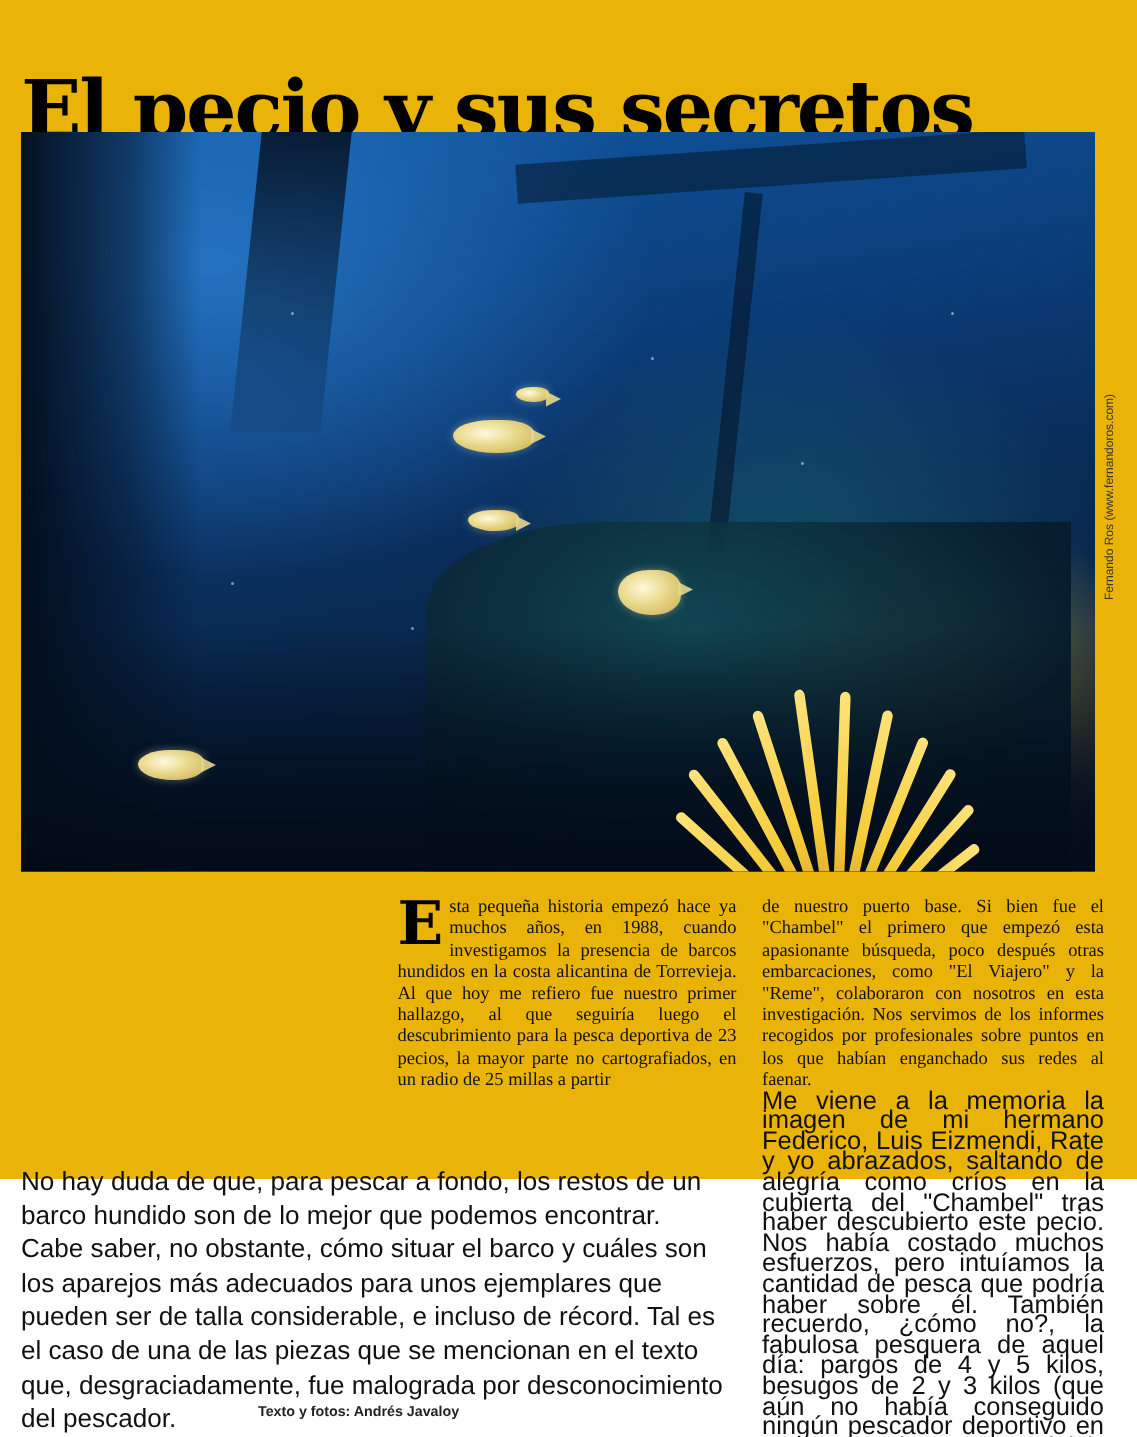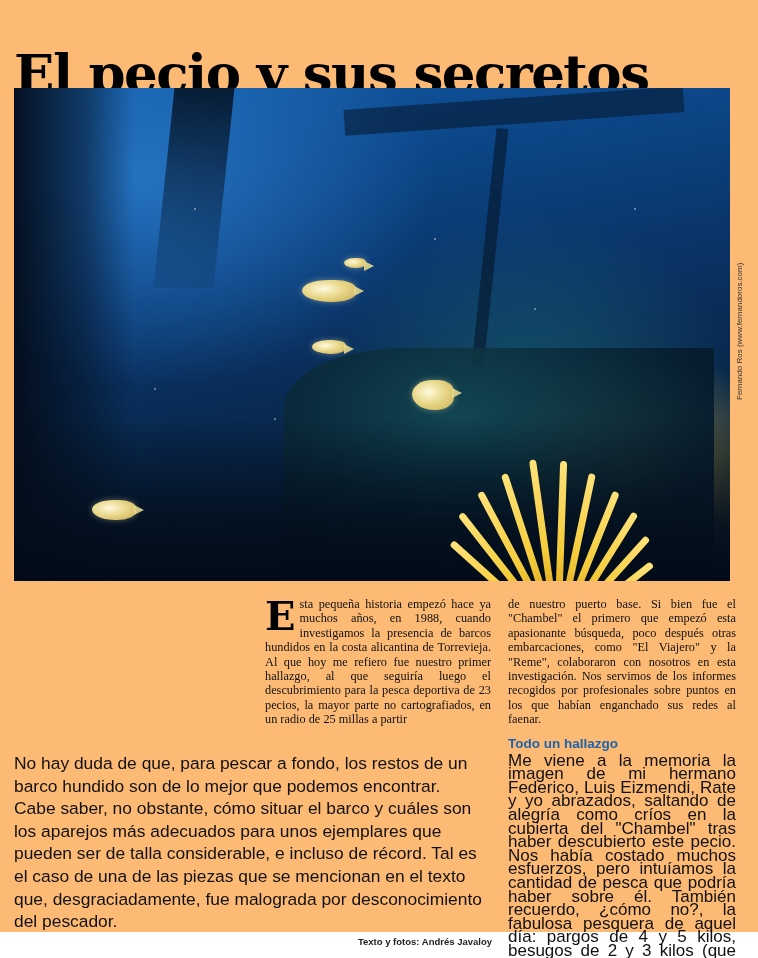--- a/index.html
+++ b/index.html
@@ -12,22 +12,22 @@
     background: #ffffff;
     font-family: "Liberation Serif", serif;
     color: #111111;
     overflow: hidden;
     position: relative;
   }
 
   .page {
     position: relative;
     width: 758px;
-    height: 932px;
-    background: #fdba74;
+    height: 786px;
+    background: #eab308;
   }
 
   
   .headline {
     position: absolute;
     left: 14px;
     top: 6px;
     width: 730px;
     font-family: "DejaVu Serif", serif;
     font-weight: bold;
@@ -189,34 +189,34 @@
     font-family: "Liberation Sans", sans-serif;
     font-size: 17px;
     line-height: 13.6px;
     text-align: justify;
   }
 
   
   .pullquote {
     position: absolute;
     left: 14px;
-    top: 752px;
+    top: 776px;
     width: 470px;
     font-family: "Liberation Sans", sans-serif;
     font-size: 17.4px;
     line-height: 22.6px;
     color: #111111;
   }
 
   .credit-line {
     position: absolute;
     left: 172px;
     top: 936px;
     width: 320px;
-    text-align: right;
+    text-align: left;
     font-family: "Liberation Sans", sans-serif;
     font-weight: bold;
     font-size: 9.5px;
     color: #222222;
   }
 
   .faint-watermark {
     position: absolute;
     left: 30px;
     top: 575px;
@@ -276,21 +276,20 @@
   </div>
 
   <div class="photo-credit">Fernando Ros (www.fernandoros.com)</div>
 
   <div class="col col1">
     <p><span class="dropcap">E</span><span>sta pequeña historia empezó hace ya muchos años, en 1988, cuando investigamos la presencia de barcos hundidos en la costa alicantina de Torrevieja. Al que hoy me refiero fue nuestro primer hallazgo, al que seguiría luego el descubrimiento para la pesca deportiva de 23 pecios, la mayor parte no cartografiados, en un radio de 25 millas a partir</span></p>
   </div>
 
   <div class="col col2">
     <p>de nuestro puerto base. Si bien fue el "Chambel" el primero que empezó esta apasionante búsqueda, poco después otras embarcaciones, como "El Viajero" y la "Reme", colaboraron con nosotros en esta investigación. Nos servimos de los informes recogidos por profesionales sobre puntos en los que habían enganchado sus redes al faenar.</p>
-    <div class="subhead">Todo un hallazgo</div>
     <p class="sans">Me viene a la memoria la imagen de mi hermano Federico, Luis Eizmendi, Rate y yo abrazados, saltando de alegría como críos en la cubierta del "Chambel" tras haber descubierto este pecio. Nos había costado muchos esfuerzos, pero intuíamos la cantidad de pesca que podría haber sobre él. También recuerdo, ¿cómo no?, la fabulosa pesquera de aquel día: pargos de 4 y 5 kilos, besugos de 2 y 3 kilos (que aún no había conseguido ningún pescador deportivo en aguas de Torrevieja), brótolas, congrios,</p>
   </div>
 
   <div class="pullquote">No hay duda de que, para pescar a fondo, los restos de un barco hundido son de lo mejor que podemos encontrar. Cabe saber, no obstante, cómo situar el barco y cuáles son los aparejos más adecuados para unos ejemplares que pueden ser de talla considerable, e incluso de récord. Tal es el caso de una de las piezas que se mencionan en el texto que, desgraciadamente, fue malograda por desconocimiento del pescador.</div>
 
   <div class="credit-line">Texto y fotos: Andrés Javaloy</div>
 
 </div>
 
 </body></html>

